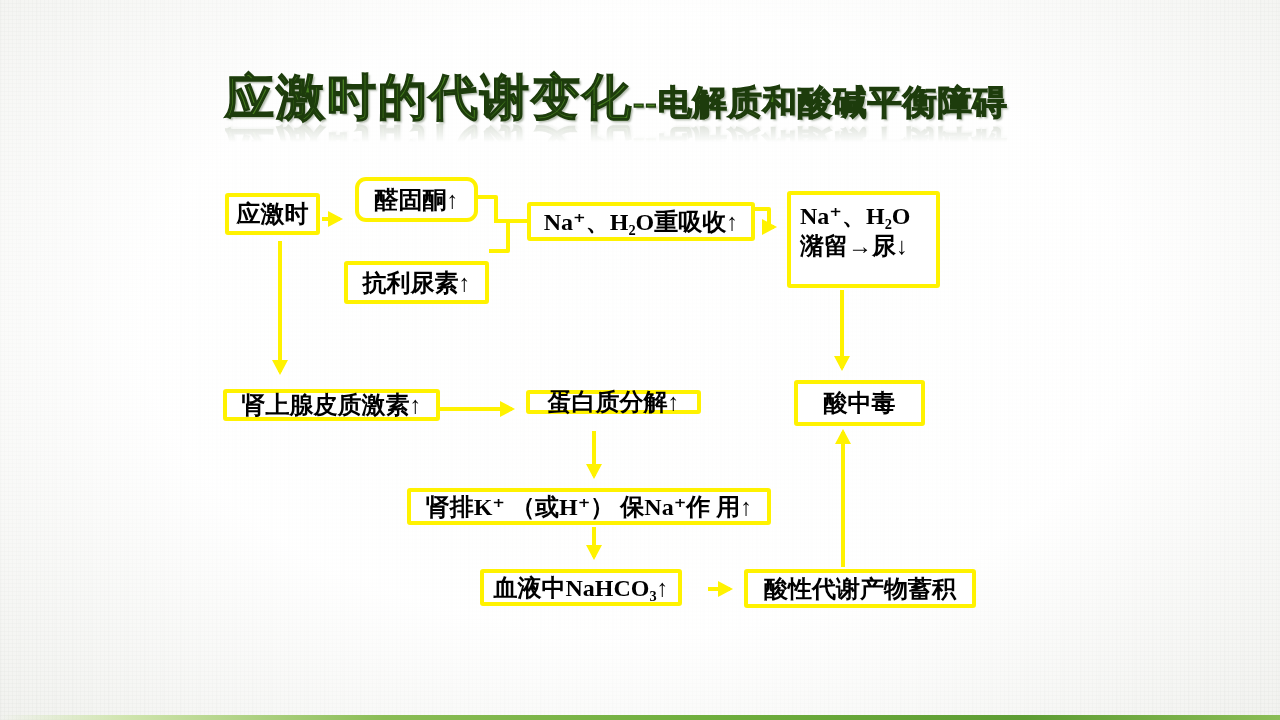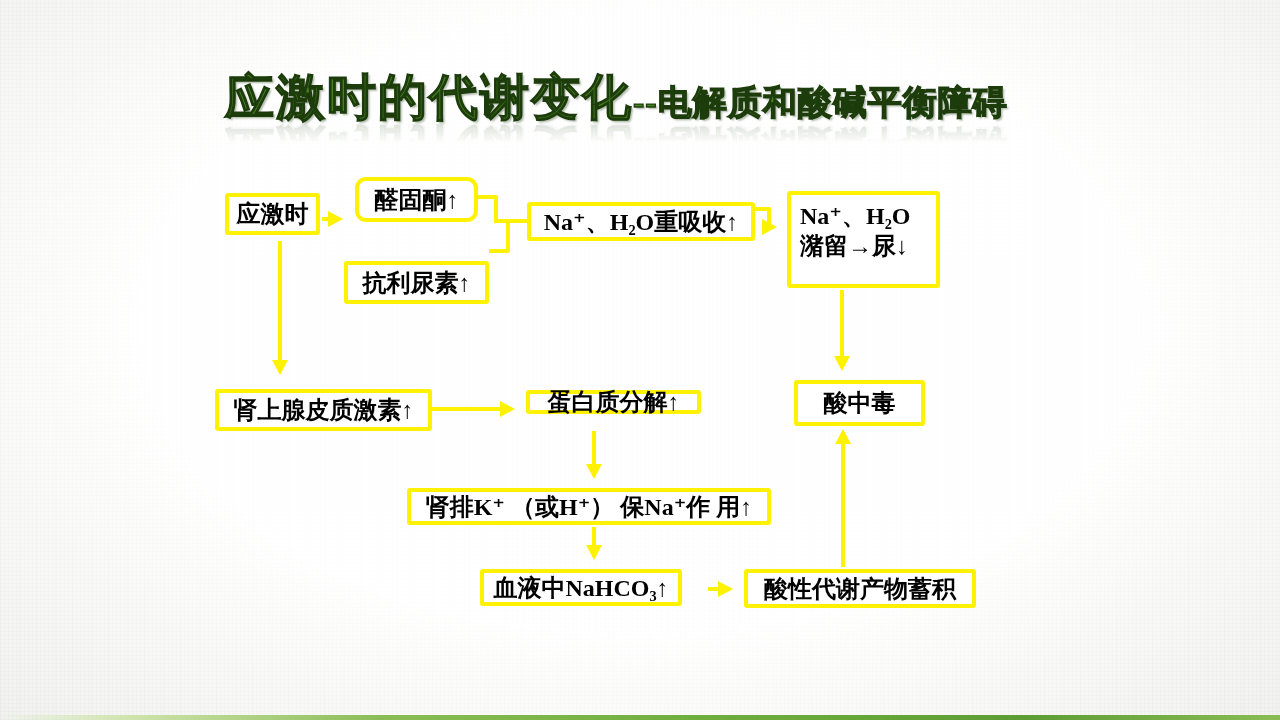--- a/index.html
+++ b/index.html
@@ -99,21 +99,21 @@
 
   <div class="node" style="left:355px;top:177px;width:123px;height:45px;border-radius:11px;">醛固酮↑</div>
 
   <div class="node" style="left:344px;top:233px;width:145px;height:43px;margin-top:28px;">抗利尿素↑</div>
 
   <div class="node" style="left:527px;top:202px;width:228px;height:39px;">Na⁺、H₂O重吸收↑</div>
 
   <div class="node multiline" style="left:787px;top:191px;width:153px;height:97px;">Na⁺、H₂O
 潴留→尿↓</div>
 
-  <div class="node" style="left:215px;top:389px;width:217px;height:42px;text-align:center;">肾上腺皮质激素↑</div>
+  <div class="node" style="left:223px;top:389px;width:217px;height:32px;text-align:center;">肾上腺皮质激素↑</div>
 
   <div class="node" style="left:526px;top:390px;width:175px;height:24px;">蛋白质分解↑</div>
 
   <div class="node" style="left:794px;top:380px;width:131px;height:46px;">酸中毒</div>
 
   <div class="node" style="left:407px;top:488px;width:364px;height:37px;">肾排K⁺ （或H⁺） 保Na⁺作 用↑</div>
 
   <div class="node" style="left:480px;top:569px;width:202px;height:37px;">血液中NaHCO₃↑</div>
 
   <div class="node" style="left:744px;top:569px;width:232px;height:39px;">酸性代谢产物蓄积</div>

